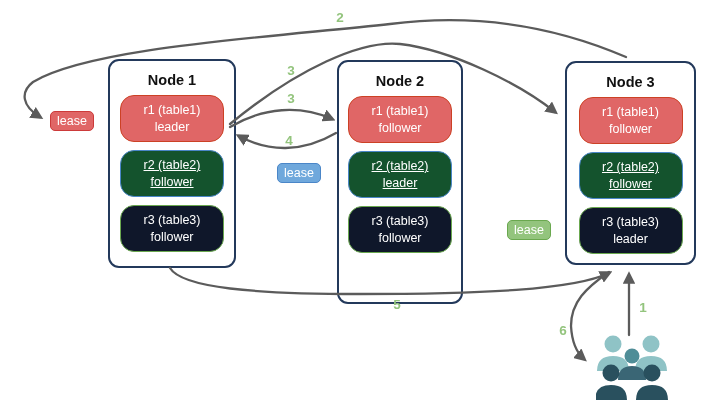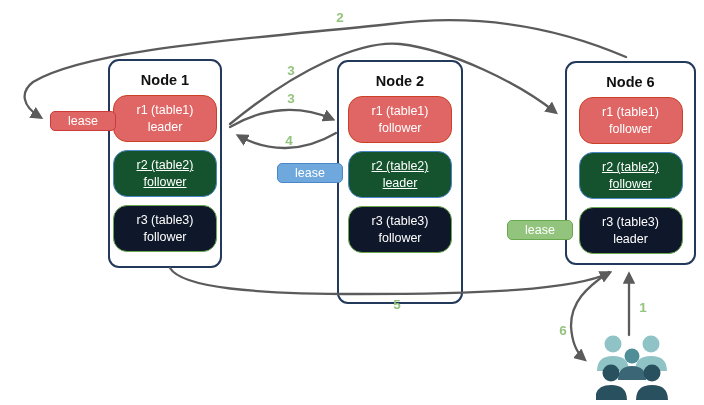--- a/index.html
+++ b/index.html
@@ -16,41 +16,41 @@
   .replica{
     width:104px;height:47px;border-radius:14px;box-sizing:border-box;margin-bottom:8px;
     display:flex;flex-direction:column;align-items:center;justify-content:center;
     color:#ffffff;font-size:12.5px;line-height:1.3;border:1.5px solid transparent;
   }
   .c-red{background:#e06666;border-color:#cc4125;}
   .c-blue{background:#14532d;border-color:#4a86c8;text-decoration:underline;}
   .c-green{background:#0f172a;border-color:#6aa84f;}
   
   .lease{
-    position:absolute;color:#fff;font-size:12.5px;padding:2px 17px;border-radius:5px;
+    position:absolute;color:#fff;font-size:12.5px;padding:2px 6px;border-radius:5px;
     border:1.5px solid transparent;z-index:6;
   }
   .lease-red{left:50px;top:111px;background:#e06666;border-color:#cc3a3a;}
   .lease-blue{left:277px;top:163px;background:#6fa8dc;border-color:#4a86c8;}
   .lease-green{left:507px;top:220px;background:#93c47d;border-color:#6aa84f;}
   
   .num{
     position:absolute;transform:translate(-50%,-50%);color:#93c47d;font-weight:bold;
     font-size:13.5px;z-index:7;
   }
   
   .arrows{position:absolute;left:0;top:0;z-index:5;pointer-events:none;}
   .clients{position:absolute;left:596px;top:329px;z-index:2;}
 </style>
 </head>
 <body>
 
 <div class="canvas">
 
-  <div class="node" style="left:108px;top:59px;width:114px;height:209px">
+  <div class="node" style="left:108px;top:59px;width:128px;height:209px">
     <div class="node-title">Node 1</div>
     <div class="replica c-red">
       <span>r1 (table1)</span>
       <span>leader</span>
     </div>
     <div class="replica c-blue">
       <span>r2 (table2)</span>
       <span>follower</span>
     </div>
     <div class="replica c-green">
@@ -69,21 +69,21 @@
       <span>r2 (table2)</span>
       <span>leader</span>
     </div>
     <div class="replica c-green">
       <span>r3 (table3)</span>
       <span>follower</span>
     </div>
   </div>
 
   <div class="node" style="left:565px;top:61px;width:131px;height:204px">
-    <div class="node-title">Node 6</div>
+    <div class="node-title">Node 3</div>
     <div class="replica c-red">
       <span>r1 (table1)</span>
       <span>follower</span>
     </div>
     <div class="replica c-blue">
       <span>r2 (table2)</span>
       <span>follower</span>
     </div>
     <div class="replica c-green">
       <span>r3 (table3)</span>

